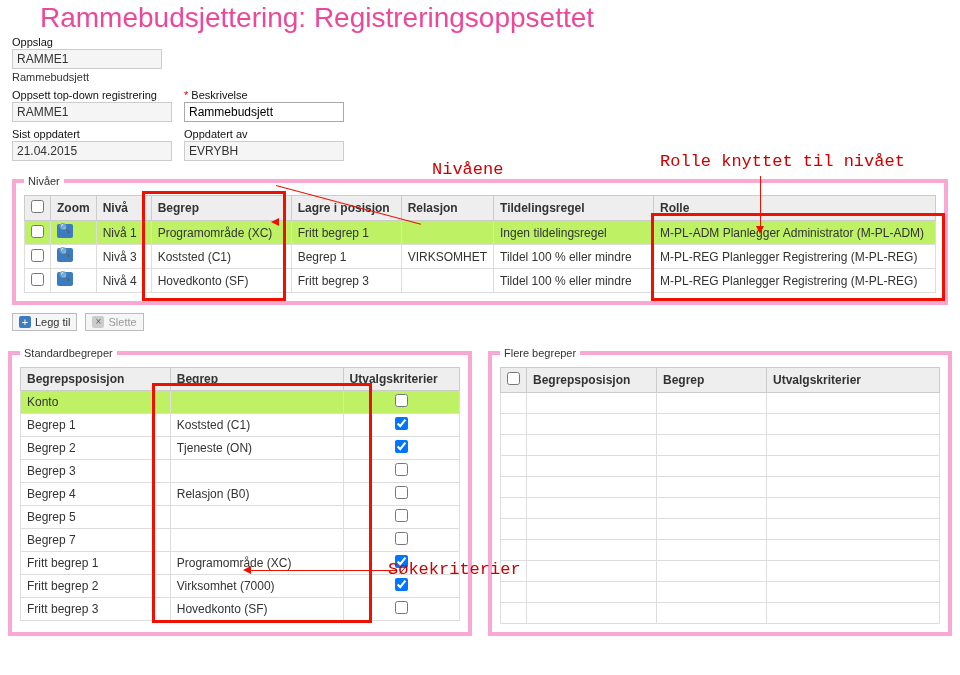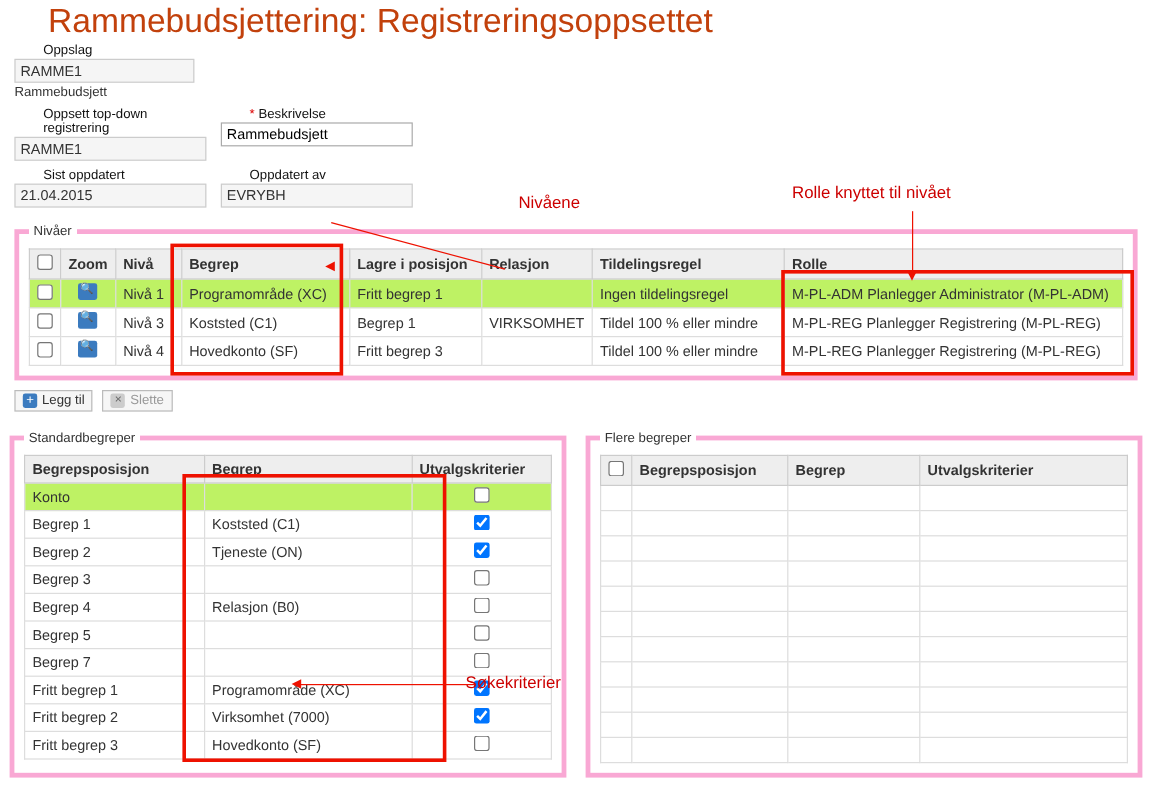--- a/index.html
+++ b/index.html
@@ -6,26 +6,26 @@
   body {
     font-family: "Segoe UI", Tahoma, sans-serif;
     font-size: 12px;
     color: #333;
     background: #fff;
     width: 960px;
     position: relative;
   }
   .page-title {
     font-size: 28px;
-    color: #c2410c;
+    color: #ec4899;
     font-weight: 400;
     padding: 2px 0 2px 40px;
   }
   .section { padding: 0 12px 6px 12px; }
-  .label { font-size: 11px; color: #111; margin-bottom: 1px; display: block; margin-left: 24px; }
+  .label { font-size: 11px; color: #111; margin-bottom: 1px; display: block; }
   .required::before { content: "* "; color: #d00; }
   .readonly {
     background: #f5f5f5;
     border: 1px solid #ccc;
     padding: 2px 4px;
     font-size: 12px;
     display: block;
   }
   .textinput {
     background: #fff;
@@ -57,21 +57,21 @@
     font-weight: bold;
     font-size: 12px;
   }
   td {
     border: 1px solid #ddd;
     padding: 3px 6px;
     background: #fff;
   }
   tr.selected td { background: #bef264; }
   .chk { width: 22px; text-align: center; }
-  .zoom-cell { width: 36px; text-align: center; }
+  .zoom-cell { width: 36px; text-align: left; }
   .zoom-icon {
     display: inline-block;
     width: 16px; height: 14px;
     background: #3b7bbf;
     border-radius: 2px;
     position: relative;
   }
   .zoom-icon::after {
     content: "🔍";
     color: #fff;
@@ -110,21 +110,21 @@
     text-align: center;
     line-height: 12px;
     font-size: 10px;
     border-radius: 2px;
   }
 
   .two-col { display: flex; gap: 8px; padding: 0 4px; }
   .two-col fieldset { flex: 1; margin: 12px 4px; }
 
   
-  .anno { position: absolute; color: #c00; font-size: 14px; pointer-events: none; }
+  .anno { position: absolute; color: #c00; font-size: 17px; pointer-events: none; font-family: Liberation Mono, monospace; }
   .highlight-box {
     position: absolute;
     border: 3px solid #e10;
     pointer-events: none;
   }
   .arrow-line {
     position: absolute;
     height: 1px;
     background: #e10;
     pointer-events: none;

